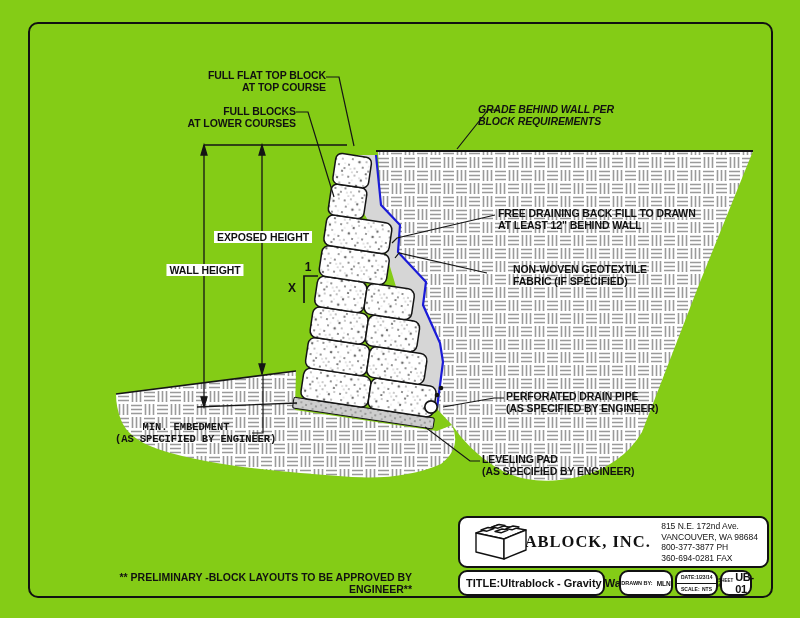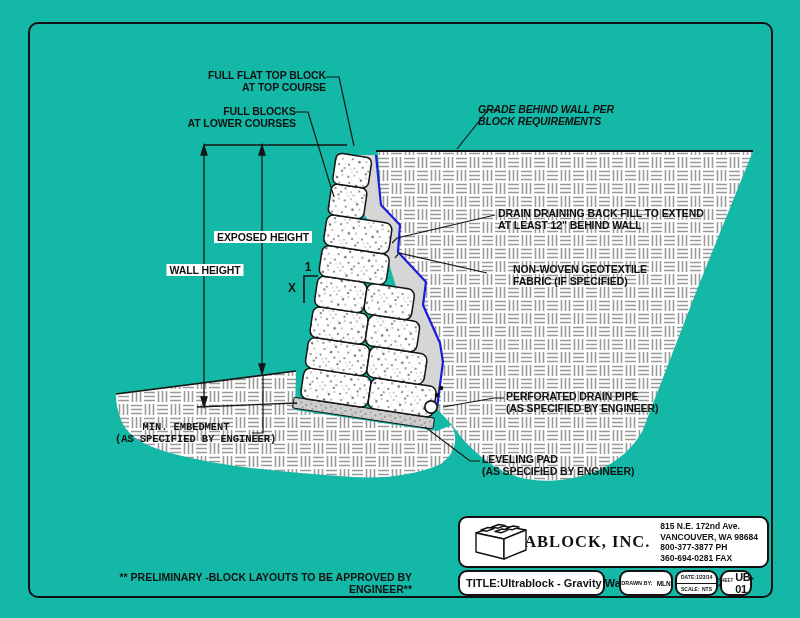--- a/index.html
+++ b/index.html
@@ -1,35 +1,35 @@
 <!DOCTYPE html>
 <html><head>
 <meta charset="utf-8">
 <style>
   html,body{margin:0;padding:0;background:#fff;}
-  #page{position:relative;width:800px;height:618px;background:#14b8a6;overflow:hidden;
+  #page{position:relative;width:800px;height:618px;background:#84cc16;overflow:hidden;
         font-family:"Liberation Sans",sans-serif;color:#111;}
   #border{position:absolute;left:28px;top:22px;width:741px;height:572px;
           border:2.5px solid #111;border-radius:10px;}
   svg{position:absolute;left:0;top:0;}
   .lbl{position:absolute;font-weight:bold;font-size:10.5px;line-height:1.18;
        white-space:nowrap;color:#111;letter-spacing:-0.1px;}
   .lbl.right{text-align:right;}
   .lbl.center{text-align:center;}
   .dimlbl{background:#fff;padding:0 3px;}
   .note{position:absolute;left:62px;top:571px;width:350px;text-align:right;
         font-weight:bold;font-size:10.5px;}
   
   .tb-box{position:absolute;border:2px solid #111;border-radius:9px;background:#fff;
           box-sizing:border-box;}
   #tb-main{left:458px;top:516px;width:311px;height:52px;display:flex;align-items:center;}
   #tb-logo{margin-left:8px;flex:0 0 auto;}
   #tb-company{font-family:"Liberation Serif",serif;font-weight:bold;font-size:16.5px;
               letter-spacing:1px;margin-left:6px;flex:1;text-align:center;}
-  #tb-address{font-weight:bold;font-size:8.5px;line-height:10.5px;margin-right:9px;
+  #tb-address{font-weight:normal;font-size:8.5px;line-height:10.5px;margin-right:9px;
               flex:0 0 auto;text-align:left;}
   #tb-title{left:458px;top:570px;width:147px;height:26px;display:flex;align-items:center;
             padding-left:6px;font-weight:bold;font-size:11px;white-space:nowrap;}
   #tb-title .sp{width:5px;}
   #tb-drawn{left:619px;top:570px;width:54px;height:26px;display:flex;align-items:center;
             justify-content:center;gap:4px;font-weight:bold;}
   #tb-drawn .k{font-size:5.5px;} #tb-drawn .v{font-size:6.5px;}
   #tb-datescale{left:675px;top:570px;width:43px;height:26px;display:flex;flex-direction:column;}
   #tb-datescale .row{flex:1;display:flex;align-items:center;justify-content:space-between;
                      padding:0 4px;font-weight:bold;}
@@ -162,21 +162,21 @@
   </div>
   <div class="lbl right" style="right:504px;top:105px;">
     <div>FULL BLOCKS</div>
     <div>AT LOWER COURSES</div>
   </div>
   <div class="lbl" style="left:478px;top:103px;font-style:italic;">
     <div>GRADE BEHIND WALL PER</div>
     <div>BLOCK REQUIREMENTS</div>
   </div>
   <div class="lbl" style="left:498px;top:207px;">
-    <div>DRAIN DRAINING BACK FILL TO EXTEND</div>
+    <div>FREE DRAINING BACK FILL TO DRAWN</div>
     <div>AT LEAST 12" BEHIND WALL</div>
   </div>
   <div class="lbl" style="left:489px;top:263px;padding-left:24px;">
     <div>NON-WOVEN GEOTEXTILE</div>
     <div>FABRIC (IF SPECIFIED)</div>
   </div>
   <div class="lbl" style="left:506px;top:390px;">
     <div>PERFORATED DRAIN PIPE</div>
     <div>(AS SPECIFIED BY ENGINEER)</div>
   </div>

